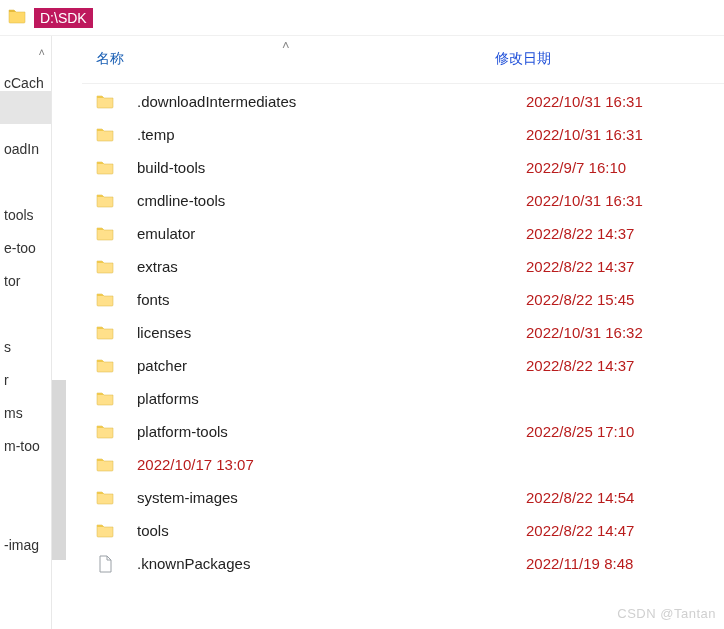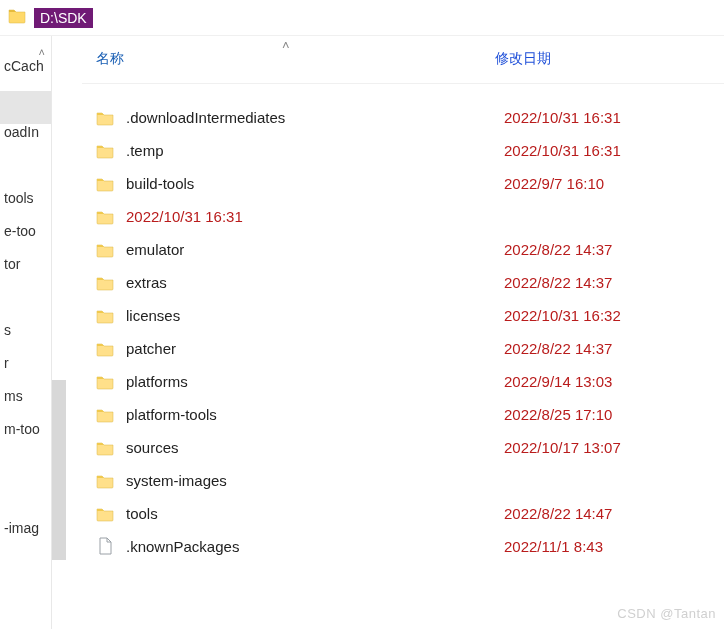--- a/index.html
+++ b/index.html
@@ -14,21 +14,21 @@
     }
     .addressbar {
       height: 36px;
       display: flex;
       align-items: center;
       padding: 0 8px;
       border-bottom: 1px solid #f0f0f0;
     }
     .addr-folder-icon { margin-right: 8px; }
     .addr-path {
-      background: #701a75;
+      background: #be185d;
       color: #fff;
       padding: 2px 6px;
       font-size: 14px;
     }
     .container {
       display: flex;
       height: calc(100% - 36px);
     }
     .left-nav {
       width: 52px;
@@ -77,24 +77,25 @@
       color: #888;
       font-size: 13px;
     }
     .col-date {
       padding-left: 3px;
       color: #1d4ed8;
     }
     .file-list { padding-top: 9px; }
     .file-row {
       display: flex;
-      align-items: flex-end;
+      align-items: flex-start;
       height: 33px;
       padding-left: 12px;
       cursor: default;
+      gap: 11px;
     }
     .icon-wrap {
       width: 22px;
       display: flex;
       align-items: center;
       justify-content: center;
       margin-right: 10px;
     }
     .file-name {
       width: 378px;
@@ -106,21 +107,21 @@
     .file-date {
       color: #b91c1c;
       font-size: 15px;
     }
     .left-items { padding-top: 22px }
     .left-item {
       font-size: 14px;
       color: #333;
       height: 33px;
       display: flex;
-      align-items: flex-start;
+      align-items: flex-end;
       padding-left: 4px;
       white-space: nowrap;
       overflow: hidden;
     }
     .left-item.sel { background: #e5e5e5; }
     .watermark {
       position: absolute;
       right: 8px;
       bottom: 8px;
       color: #d0d0d0;
@@ -255,20 +256,21 @@
     <span class="file-date">2022/9/7 16:10</span>
   </div>
 
   <div class="file-row">
     <span class="icon-wrap">
             <svg width="18" height="16" viewBox="0 0 18 16">
               <path d="M1 3h5l2 2h9v9a1 1 0 0 1-1 1H2a1 1 0 0 1-1-1V3z" fill="#ffe08a" stroke="#d9b540" stroke-width="0.5"></path>
               <path d="M1 3h5l2 2H1z" fill="#f0c94e"></path>
             </svg>
           </span>
+    <span class="file-name">cmdline-tools</span>
     <span class="file-date">2022/10/31 16:31</span>
   </div>
 
   <div class="file-row">
     <span class="icon-wrap">
             <svg width="18" height="16" viewBox="0 0 18 16">
               <path d="M1 3h5l2 2h9v9a1 1 0 0 1-1 1H2a1 1 0 0 1-1-1V3z" fill="#ffe08a" stroke="#d9b540" stroke-width="0.5"></path>
               <path d="M1 3h5l2 2H1z" fill="#f0c94e"></path>
             </svg>
           </span>
@@ -280,20 +282,30 @@
     <span class="icon-wrap">
             <svg width="18" height="16" viewBox="0 0 18 16">
               <path d="M1 3h5l2 2h9v9a1 1 0 0 1-1 1H2a1 1 0 0 1-1-1V3z" fill="#ffe08a" stroke="#d9b540" stroke-width="0.5"></path>
               <path d="M1 3h5l2 2H1z" fill="#f0c94e"></path>
             </svg>
           </span>
     <span class="file-name">extras</span>
     <span class="file-date">2022/8/22 14:37</span>
   </div>
 
+  <div class="file-row">
+    <span class="icon-wrap">
+            <svg width="18" height="16" viewBox="0 0 18 16">
+              <path d="M1 3h5l2 2h9v9a1 1 0 0 1-1 1H2a1 1 0 0 1-1-1V3z" fill="#ffe08a" stroke="#d9b540" stroke-width="0.5"></path>
+              <path d="M1 3h5l2 2H1z" fill="#f0c94e"></path>
+            </svg>
+          </span>
+    <span class="file-name">fonts</span>
+    <span class="file-date">2022/8/22 15:45</span>
+  </div>
 
   <div class="file-row">
     <span class="icon-wrap">
             <svg width="18" height="16" viewBox="0 0 18 16">
               <path d="M1 3h5l2 2h9v9a1 1 0 0 1-1 1H2a1 1 0 0 1-1-1V3z" fill="#ffe08a" stroke="#d9b540" stroke-width="0.5"></path>
               <path d="M1 3h5l2 2H1z" fill="#f0c94e"></path>
             </svg>
           </span>
     <span class="file-name">licenses</span>
     <span class="file-date">2022/10/31 16:32</span>
@@ -311,21 +323,20 @@
   </div>
 
   <div class="file-row">
     <span class="icon-wrap">
             <svg width="18" height="16" viewBox="0 0 18 16">
               <path d="M1 3h5l2 2h9v9a1 1 0 0 1-1 1H2a1 1 0 0 1-1-1V3z" fill="#ffe08a" stroke="#d9b540" stroke-width="0.5"></path>
               <path d="M1 3h5l2 2H1z" fill="#f0c94e"></path>
             </svg>
           </span>
     <span class="file-name">platforms</span>
-    <span class="file-date">2022/9/14 13:03</span>
   </div>
 
   <div class="file-row">
     <span class="icon-wrap">
             <svg width="18" height="16" viewBox="0 0 18 16">
               <path d="M1 3h5l2 2h9v9a1 1 0 0 1-1 1H2a1 1 0 0 1-1-1V3z" fill="#ffe08a" stroke="#d9b540" stroke-width="0.5"></path>
               <path d="M1 3h5l2 2H1z" fill="#f0c94e"></path>
             </svg>
           </span>
     <span class="file-name">platform-tools</span>
@@ -333,32 +344,32 @@
   </div>
 
 
   <div class="file-row">
     <span class="icon-wrap">
             <svg width="18" height="16" viewBox="0 0 18 16">
               <path d="M1 3h5l2 2h9v9a1 1 0 0 1-1 1H2a1 1 0 0 1-1-1V3z" fill="#ffe08a" stroke="#d9b540" stroke-width="0.5"></path>
               <path d="M1 3h5l2 2H1z" fill="#f0c94e"></path>
             </svg>
           </span>
-    <span class="file-name">sources</span>
     <span class="file-date">2022/10/17 13:07</span>
   </div>
 
   <div class="file-row">
     <span class="icon-wrap">
             <svg width="18" height="16" viewBox="0 0 18 16">
               <path d="M1 3h5l2 2h9v9a1 1 0 0 1-1 1H2a1 1 0 0 1-1-1V3z" fill="#ffe08a" stroke="#d9b540" stroke-width="0.5"></path>
               <path d="M1 3h5l2 2H1z" fill="#f0c94e"></path>
             </svg>
           </span>
     <span class="file-name">system-images</span>
+    <span class="file-date">2022/8/22 14:54</span>
   </div>
 
   <div class="file-row">
     <span class="icon-wrap">
             <svg width="18" height="16" viewBox="0 0 18 16">
               <path d="M1 3h5l2 2h9v9a1 1 0 0 1-1 1H2a1 1 0 0 1-1-1V3z" fill="#ffe08a" stroke="#d9b540" stroke-width="0.5"></path>
               <path d="M1 3h5l2 2H1z" fill="#f0c94e"></path>
             </svg>
           </span>
     <span class="file-name">tools</span>
@@ -366,18 +377,18 @@
   </div>
 
   <div class="file-row">
     <span class="icon-wrap">
             <svg width="16" height="18" viewBox="0 0 16 18">
               <path d="M3 1h7l4 4v12H3z" fill="#fff" stroke="#9aa0a6" stroke-width="1"></path>
               <path d="M10 1v4h4" fill="none" stroke="#9aa0a6" stroke-width="1"></path>
             </svg>
           </span>
     <span class="file-name">.knownPackages</span>
-    <span class="file-date">2022/11/1 8:43</span>
+    <span class="file-date">2022/11/19 8:48</span>
   </div>
 </div>
     <div class="watermark">CSDN @Tantan</div>
   </div>
 </div>
 
 </body></html>

